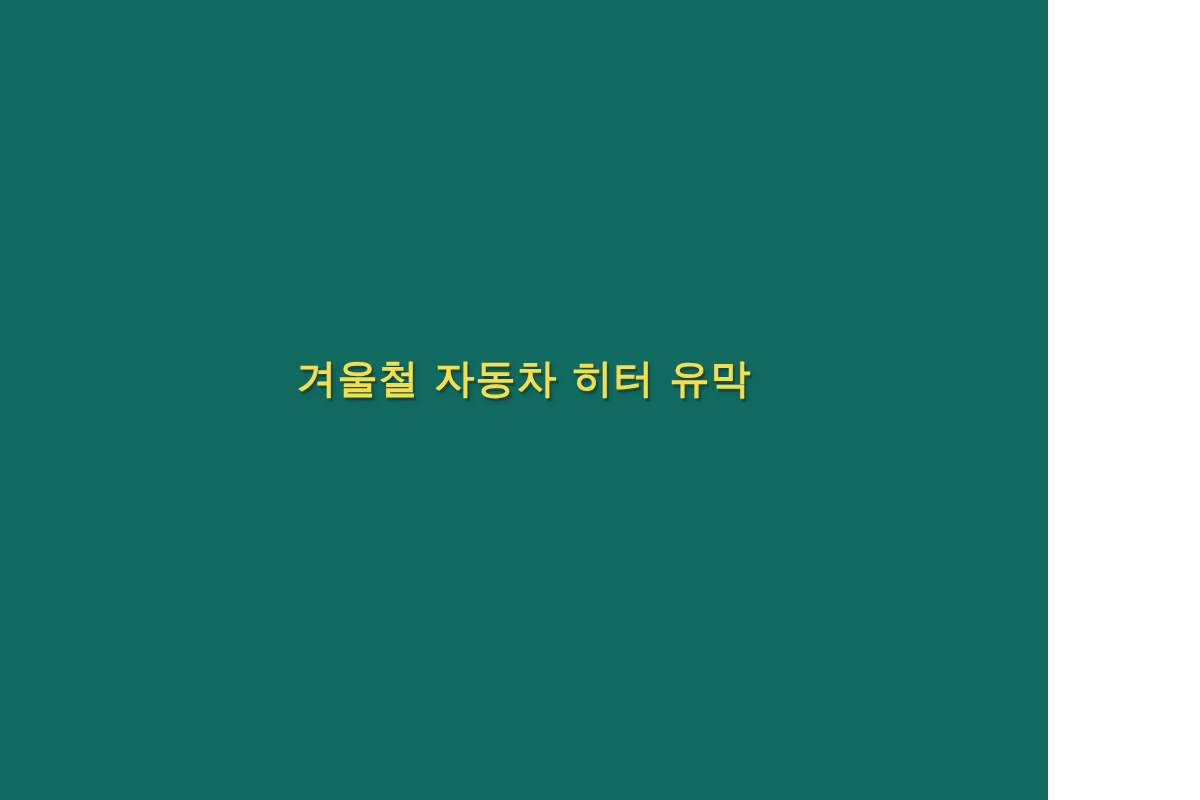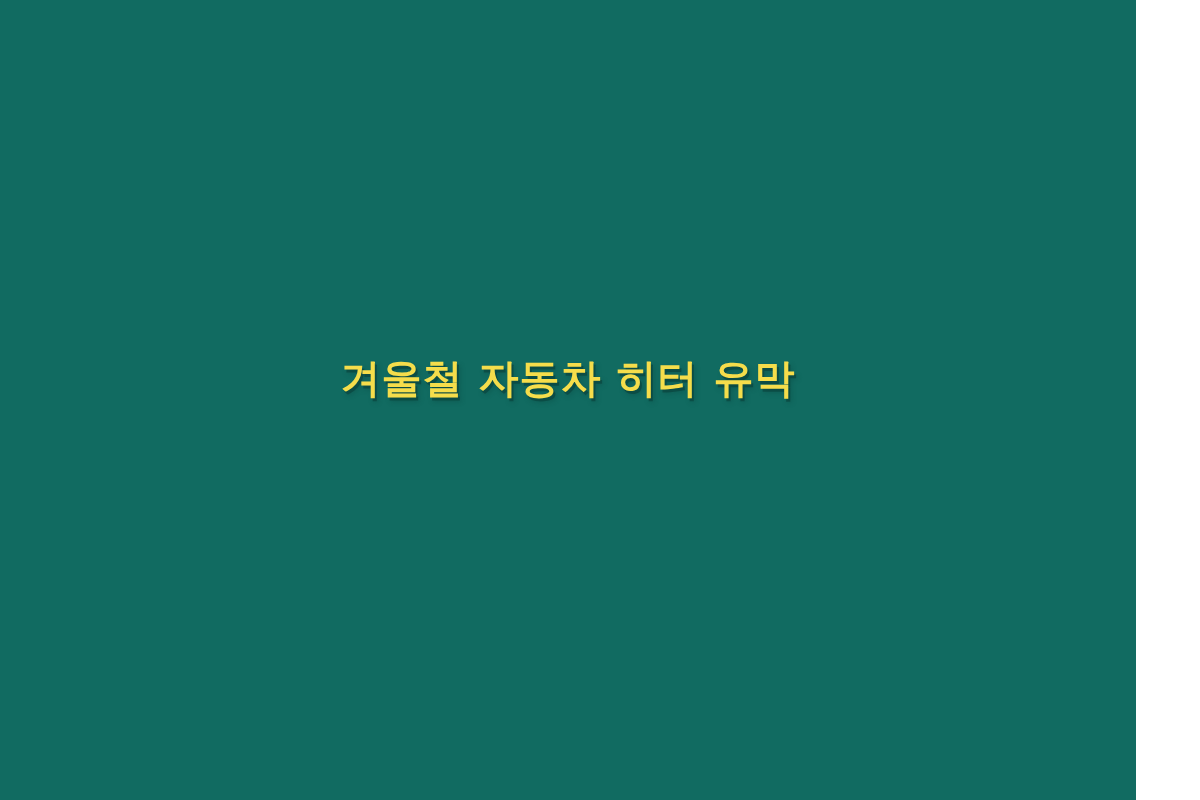--- a/index.html
+++ b/index.html
@@ -9,21 +9,21 @@
 
   body {
     width: 1200px;
     height: 800px;
     overflow: hidden;
     font-family: "Liberation Sans", sans-serif;
   }
 
   #banner {
     position: relative;
-    width: 1136px;
+    width: 1048px;
     height: 800px;
     box-sizing: border-box;
     display: flex;
     flex-direction: column;
     align-items: center;
     justify-content: center;
     background: #116b61;
   }
 
   #headline {

